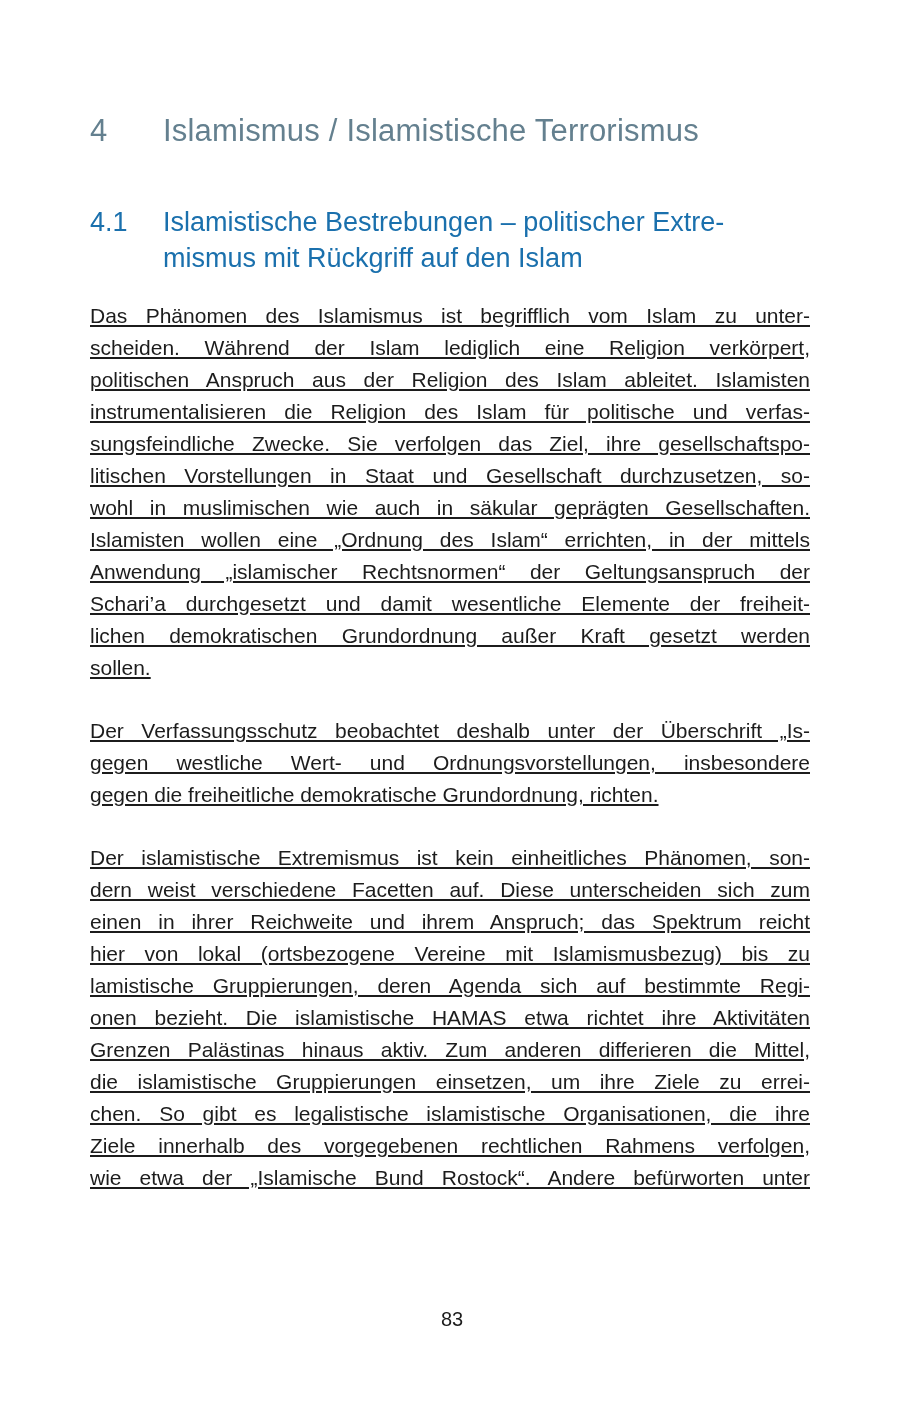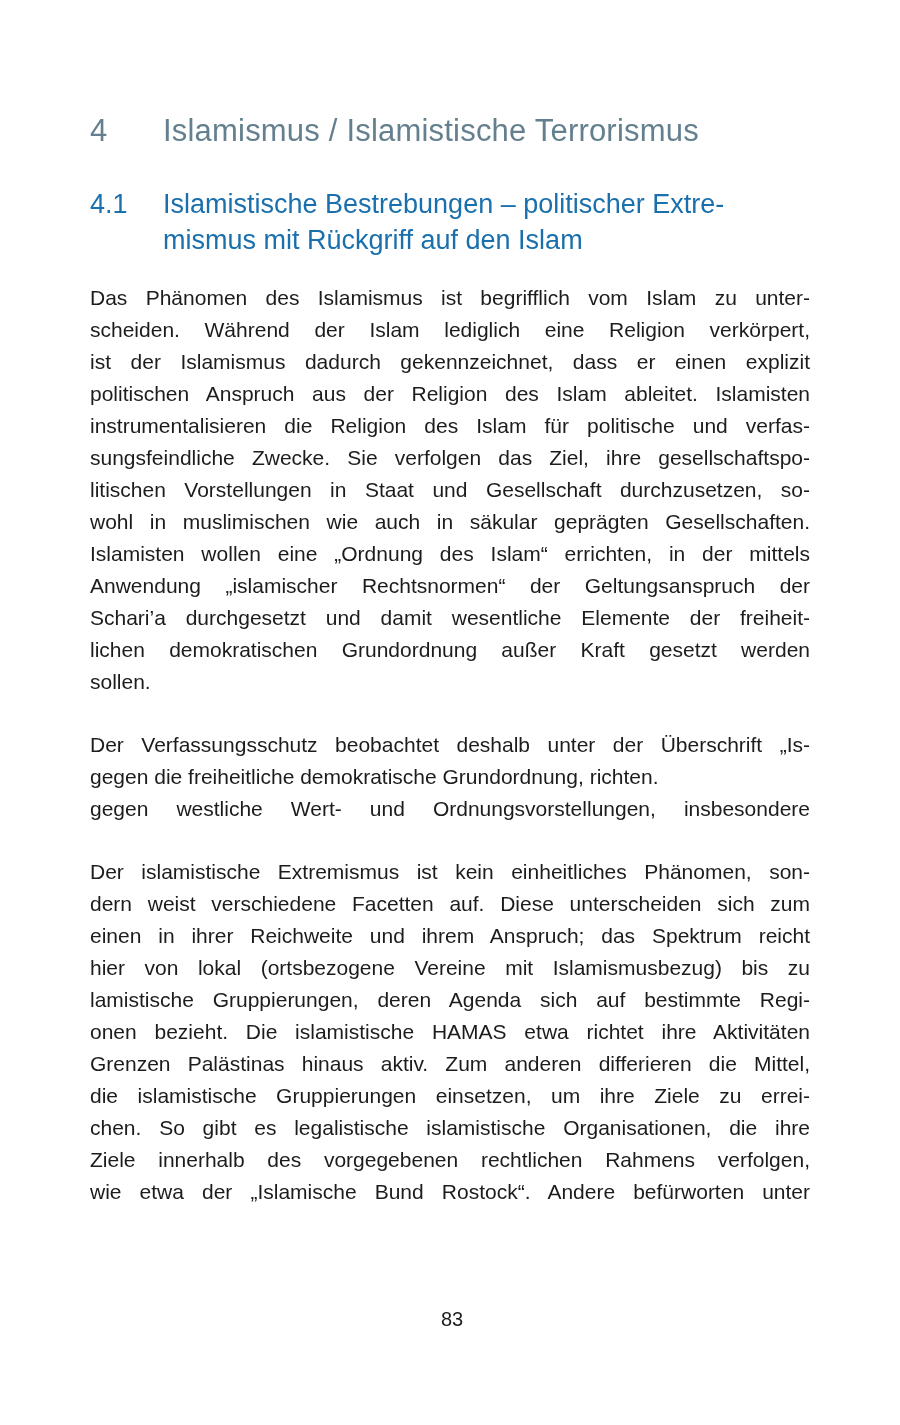--- a/index.html
+++ b/index.html
@@ -23,40 +23,41 @@
   .heading-row .txt { flex: 1; }
 
   .h1 {
     color: #64808f;
     font-size: 31px;
     line-height: 38px;
     font-weight: 400;
     letter-spacing: 0.2px;
   }
   .h2 {
-    margin-top: 36px;
+    margin-top: 54px;
     color: #1a70ad;
     font-size: 27px;
     line-height: 36px;
     font-weight: 400;
   }
   .h2 .hline { display: block; }
 
   .body-text {
     margin-top: 24px;
     font-size: 21px;
     line-height: 32px;
     color: #1c1c1c;
   }
   .paragraph { margin-bottom: 31px; }
   .line {
     display: block;
     text-align: justify;
     text-align-last: justify;
     white-space: nowrap;
+    text-decoration: underline;
   }
   .line.last { text-align-last: left; }
 
   .page-number {
     position: absolute;
     bottom: 94px;
     left: 4px;
     right: 0;
     text-align: center;
     font-size: 20px;
@@ -79,37 +80,36 @@
       <span class="hline">Islamistische Bestrebungen – politischer Extre-</span>
       <span class="hline">mismus mit Rückgriff auf den Islam</span>
     </span>
   </h2>
 
   <div class="body-text">
 
     <p class="paragraph">
       <span class="line">Das Phänomen des Islamismus ist begrifflich vom Islam zu unter-</span>
       <span class="line">scheiden. Während der Islam lediglich eine Religion verkörpert,</span>
-      <span class="line">ist der Islamismus dadurch gekennzeichnet, dass er einen explizit</span>
       <span class="line">politischen Anspruch aus der Religion des Islam ableitet. Islamisten</span>
       <span class="line">instrumentalisieren die Religion des Islam für politische und verfas-</span>
       <span class="line">sungsfeindliche Zwecke. Sie verfolgen das Ziel, ihre gesellschaftspo-</span>
       <span class="line">litischen Vorstellungen in Staat und Gesellschaft durchzusetzen, so-</span>
       <span class="line">wohl in muslimischen wie auch in säkular geprägten Gesellschaften.</span>
       <span class="line">Islamisten wollen eine „Ordnung des Islam“ errichten, in der mittels</span>
       <span class="line">Anwendung „islamischer Rechtsnormen“ der Geltungsanspruch der</span>
       <span class="line">Schari’a durchgesetzt und damit wesentliche Elemente der freiheit-</span>
       <span class="line">lichen demokratischen Grundordnung außer Kraft gesetzt werden</span>
       <span class="line last">sollen.</span>
     </p>
 
     <p class="paragraph">
       <span class="line">Der Verfassungsschutz beobachtet deshalb unter der Überschrift „Is-</span>
+      <span class="line">gegen westliche Wert- und Ordnungsvorstellungen, insbesondere</span>
       <span class="line last">gegen die freiheitliche demokratische Grundordnung, richten.</span>
-      <span class="line">gegen westliche Wert- und Ordnungsvorstellungen, insbesondere</span>
     </p>
 
     <p class="paragraph">
       <span class="line">Der islamistische Extremismus ist kein einheitliches Phänomen, son-</span>
       <span class="line">dern weist verschiedene Facetten auf. Diese unterscheiden sich zum</span>
       <span class="line">einen in ihrer Reichweite und ihrem Anspruch; das Spektrum reicht</span>
       <span class="line">hier von lokal (ortsbezogene Vereine mit Islamismusbezug) bis zu</span>
       <span class="line">lamistische Gruppierungen, deren Agenda sich auf bestimmte Regi-</span>
       <span class="line">onen bezieht. Die islamistische HAMAS etwa richtet ihre Aktivitäten</span>
       <span class="line">Grenzen Palästinas hinaus aktiv. Zum anderen differieren die Mittel,</span>

